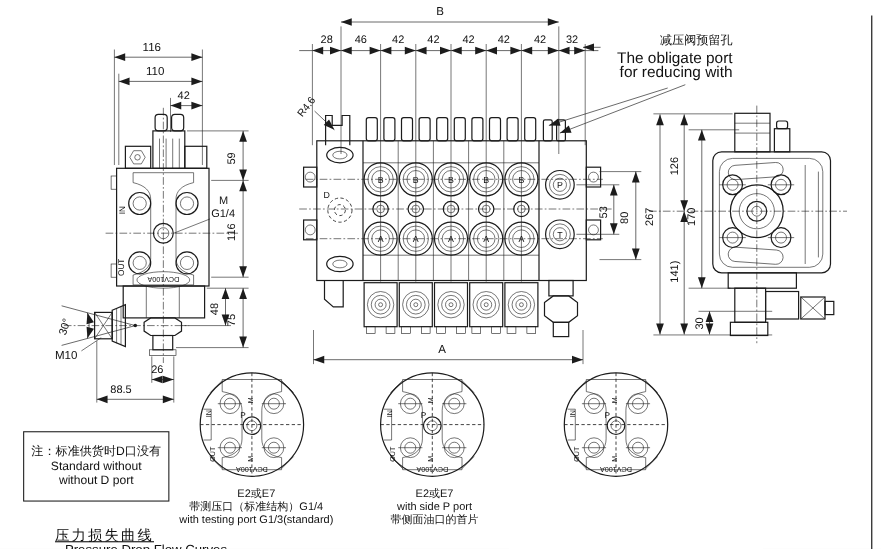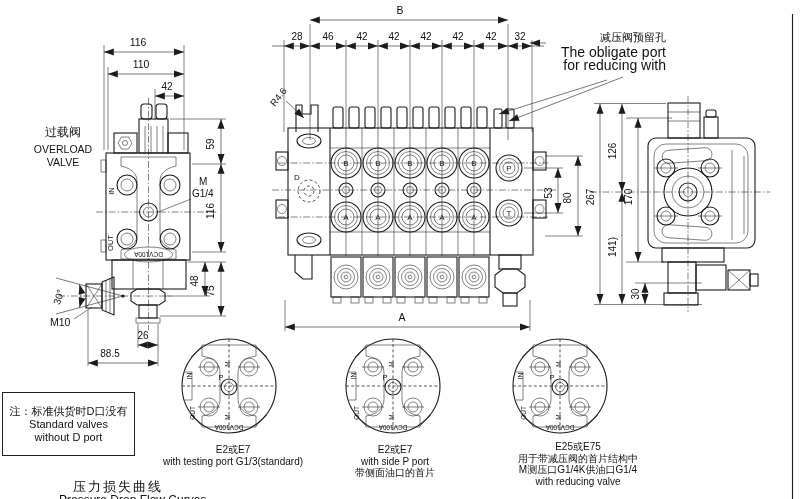--- a/index.html
+++ b/index.html
@@ -19,29 +19,29 @@
   .p7{font-size:7.5px;}
   .p6{font-size:6.5px;}
   .mid{text-anchor:middle;}
   .ovl{position:absolute;line-height:13px;}
   .overload{left:22px;top:126px;width:82px;text-align:center;}
   .overload .cnl{font-size:12px;margin-bottom:4px;}
   .overload .enl{font-size:10.5px;}
   .rednote{left:546px;top:31px;width:120px;text-align:right;}
   .rednote .cnl{font-size:11px;margin-bottom:2px;}
   .rednote .enl{font-size:14px;}
-  .notebox{left:2px;top:392px;width:131px;height:62px;border:1.6px solid #222;
+  .notebox{left:21px;top:392px;width:131px;height:62px;border:1.6px solid #222;
            text-align:center;display:flex;flex-direction:column;justify-content:center;}
   .notebox .cnl{font-size:11px;}
   .notebox .enl{font-size:11px;}
   .cap{position:absolute;text-align:center;font-size:10px;line-height:11.5px;}
   .cap1{left:150px;top:444px;width:166px;}
   .cap2{left:320px;top:444px;width:150px;}
   .cap3{left:488px;top:441px;width:180px;}
-  .footer-cn{position:absolute;left:73px;top:478px;font-size:13px;letter-spacing:2px;}
+  .footer-cn{position:absolute;left:50px;top:478px;font-size:13px;letter-spacing:2px;text-decoration:underline;}
   .footer-en{position:absolute;left:59px;top:493px;font-size:12px;}
 </style>
 </head>
 <body>
 
 <div class="page">
 
 <svg width="801" height="499" viewBox="0 0 801 499">
   <defs>
     <marker id="mE" markerUnits="userSpaceOnUse" markerWidth="12" markerHeight="9" refX="10.5" refY="4.5" orient="auto">
@@ -475,50 +475,40 @@
       <text x="-8" y="-6" class="p7 mid">P</text>
       <text x="1" y="-22" class="p6 mid" transform="rotate(-90 1 -22)">M</text>
       <text x="1" y="31" class="p6 mid" transform="rotate(-90 1 31)">M</text>
       <text x="-37" y="-10" class="p6 mid" transform="rotate(-90 -37 -10)">IN</text>
       <text x="-34" y="27" class="p6 mid" transform="rotate(-90 -34 27)">OUT</text>
       <text x="0" y="43" class="p6 mid" transform="rotate(180 0 41)">DCV100A</text>
     </g>
   </g>
 </svg>
 
-<div class="ovl overload">
-  <div class="cnl">过载阀</div>
-  <div class="enl">OVERLOAD</div>
-  <div class="enl">VALVE</div>
-</div>
 
 <div class="ovl rednote">
   <div class="cnl">减压阀预留孔</div>
   <div class="enl">The obligate port</div>
   <div class="enl">for reducing with</div>
 </div>
 
 <div class="ovl notebox">
   <div class="cnl">注：标准供货时D口没有</div>
-  <div class="enl">Standard valves</div>
+  <div class="enl">Standard without</div>
   <div class="enl">without D port</div>
 </div>
 
 <div class="cap cap1">
   <div>E2或E7</div>
+  <div>带测压口（标准结构）G1/4</div>
   <div>with testing port G1/3(standard)</div>
 </div>
 <div class="cap cap2">
   <div>E2或E7</div>
   <div>with side P port</div>
   <div>带侧面油口的首片</div>
 </div>
-<div class="cap cap3">
-  <div>E25或E75</div>
-  <div>用于带减压阀的首片结构中</div>
-  <div>M测压口G1/4K供油口G1/4</div>
-  <div>with reducing valve</div>
-</div>
 
 <div class="footer-cn">压力损失曲线</div>
 <div class="footer-en">Pressure Drop Flow Curves</div>
 
 </div>
 
 </body></html>

